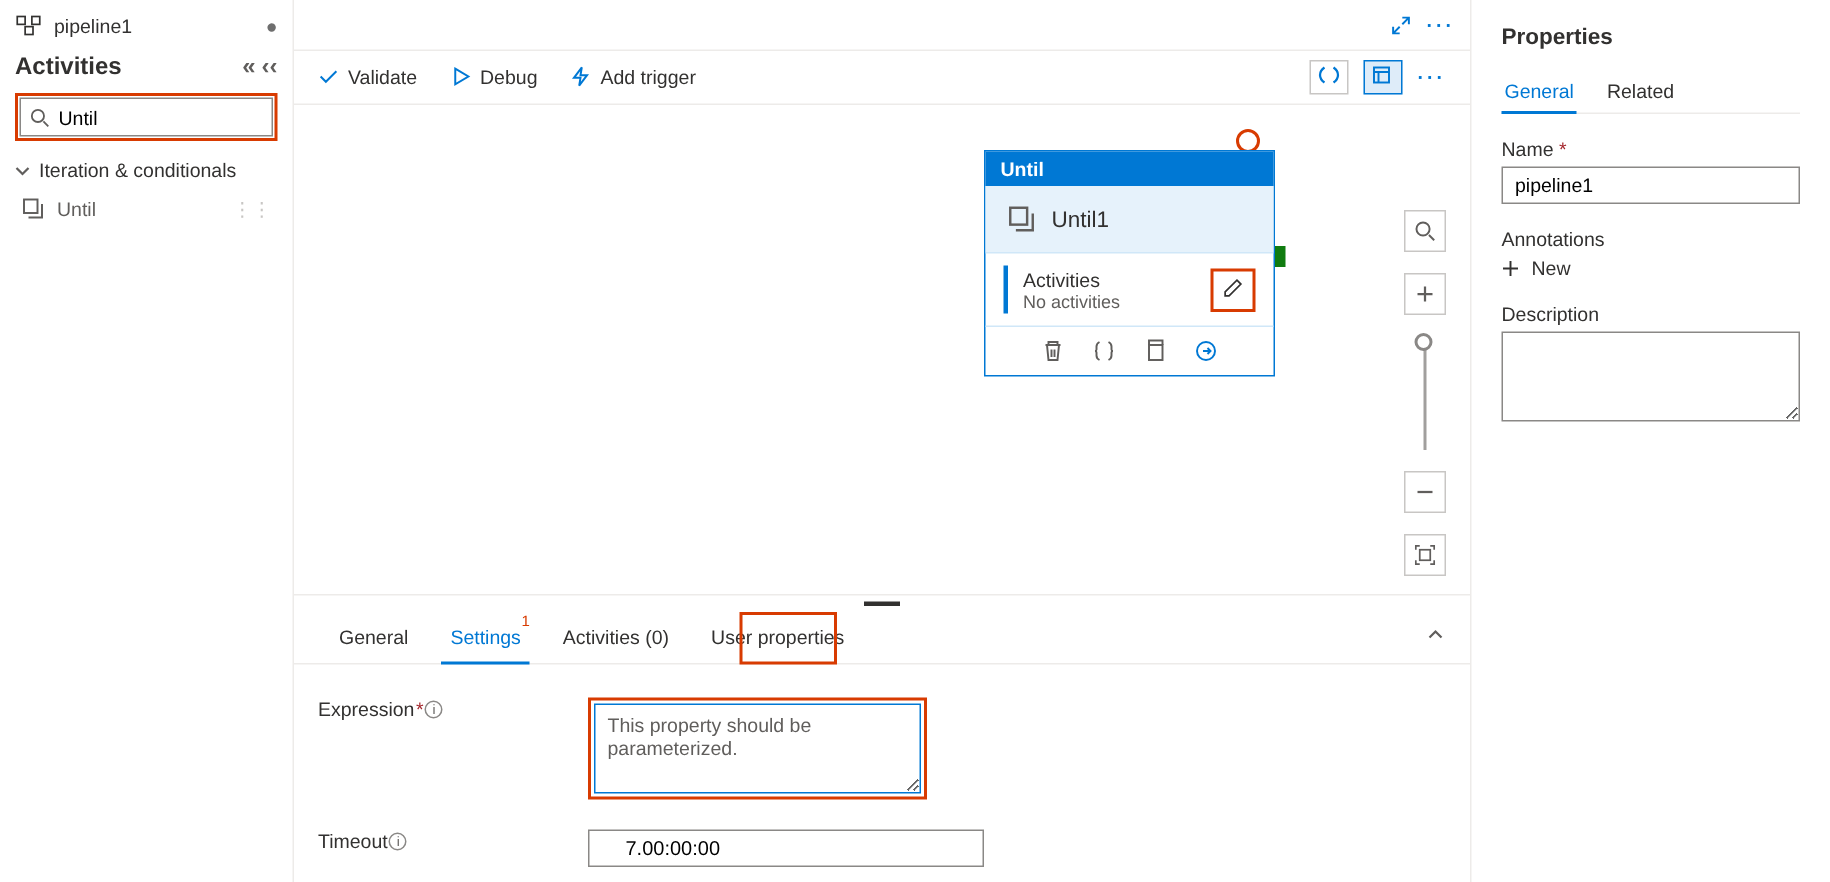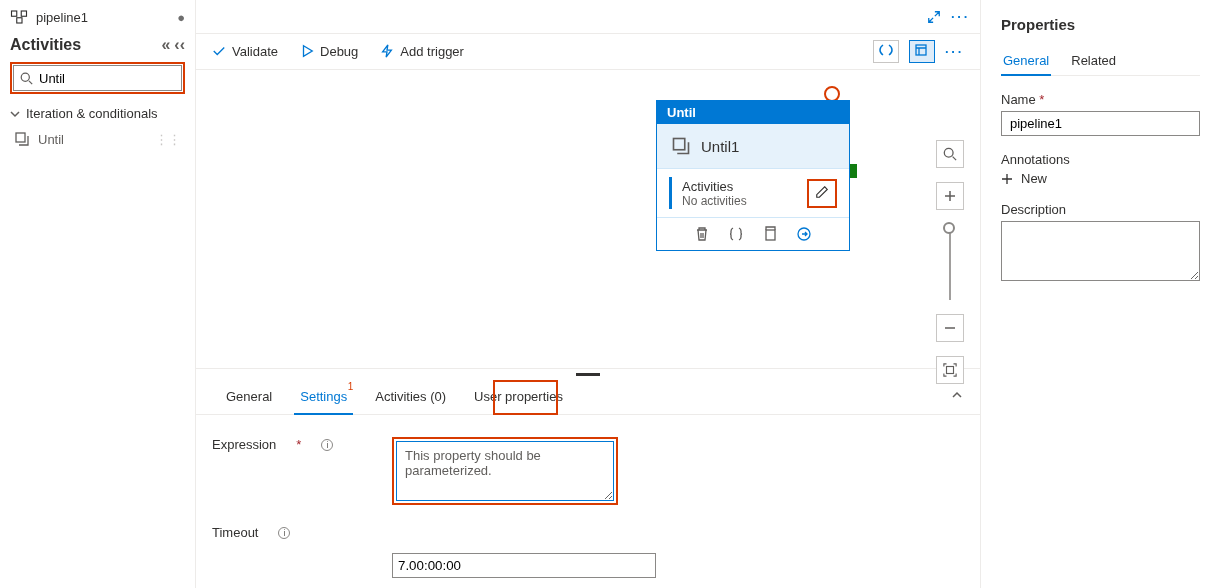--- a/index.html
+++ b/index.html
@@ -55,27 +55,27 @@
   .btabs { display:flex; align-items:center; padding:0 16px; border-bottom:1px solid #edebe9; position:relative; }
   .btab { padding:10px 14px; cursor:pointer; position:relative; }
   .btab.active { color:#0078d4; }
   .btab.active::after { content:""; position:absolute; left:8px; right:8px; bottom:-1px; height:2px; background:#0078d4; }
   .btab .sup { color:#d83b01; font-size:10px; position:absolute; top:2px; right:8px; }
   .btabs .chev { margin-left:auto; color:#605e5c; cursor:pointer; }
   .red-box { border:2px solid #d83b01; position:absolute; }
   .rb-settings { left:297px; bottom:-1px; top:1px; width:65px; }
   .bcontent { padding:22px 16px 10px; display:flex; flex-direction:column; gap:20px; }
   .brow { display:flex; align-items:flex-start; }
-  .brow .lbl { width:180px; display:flex; align-items:center; gap:20px; }
+  .brow .lbl { width:180px; display:flex; align-items:center; gap:1px; }
   .req { color:#a4262c; }
   .info { width:12px; height:12px; border:1px solid #8a8886; border-radius:50%; display:inline-flex; align-items:center; justify-content:center; font-size:9px; color:#605e5c; }
   .exp-wrap { position:relative; border:2px solid #d83b01; padding:2px; width:226px; }
   .exp-area { border:1px solid #0078d4; height:60px; padding:6px 8px; color:#605e5c; resize:both; overflow:auto; }
   .dyn-link { color:#0078d4; margin-top:4px; display:block; padding:2px; }
-  .timeout-input { border:1px solid #8a8886; padding:4px 5px; width:264px;margin-top:28px; }
+  .timeout-input { border:1px solid #8a8886; padding:4px 24px; width:264px; }
   
   .props { width:240px; border-left:1px solid #edebe9; padding:16px 20px; }
   .props h3 { margin:0 0 14px; font-size:15px; font-weight:600; }
   .ptabs { display:flex; gap:18px; border-bottom:1px solid #edebe9; margin-bottom:16px; }
   .ptab { padding:6px 2px; cursor:pointer; }
   .ptab.active { color:#0078d4; border-bottom:2px solid #0078d4; margin-bottom:-1px; }
   .pfield { margin-bottom:16px; }
   .pfield label { display:block; margin-bottom:4px; }
   .pfield input, .pfield textarea { width:100%; border:1px solid #8a8886; padding:4px 8px; font-family:inherit; font-size:13px; }
   .pfield textarea { height:60px; resize:vertical; }

